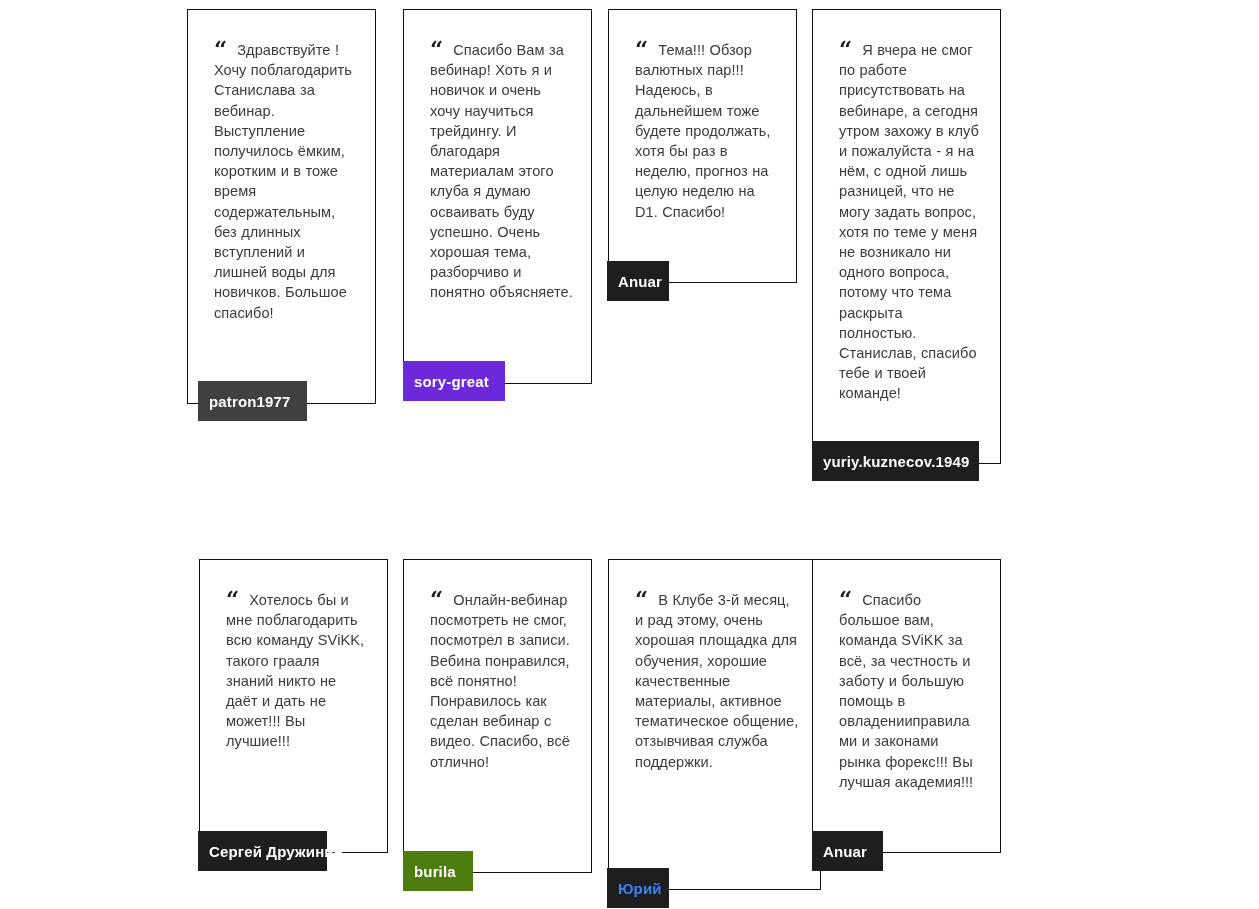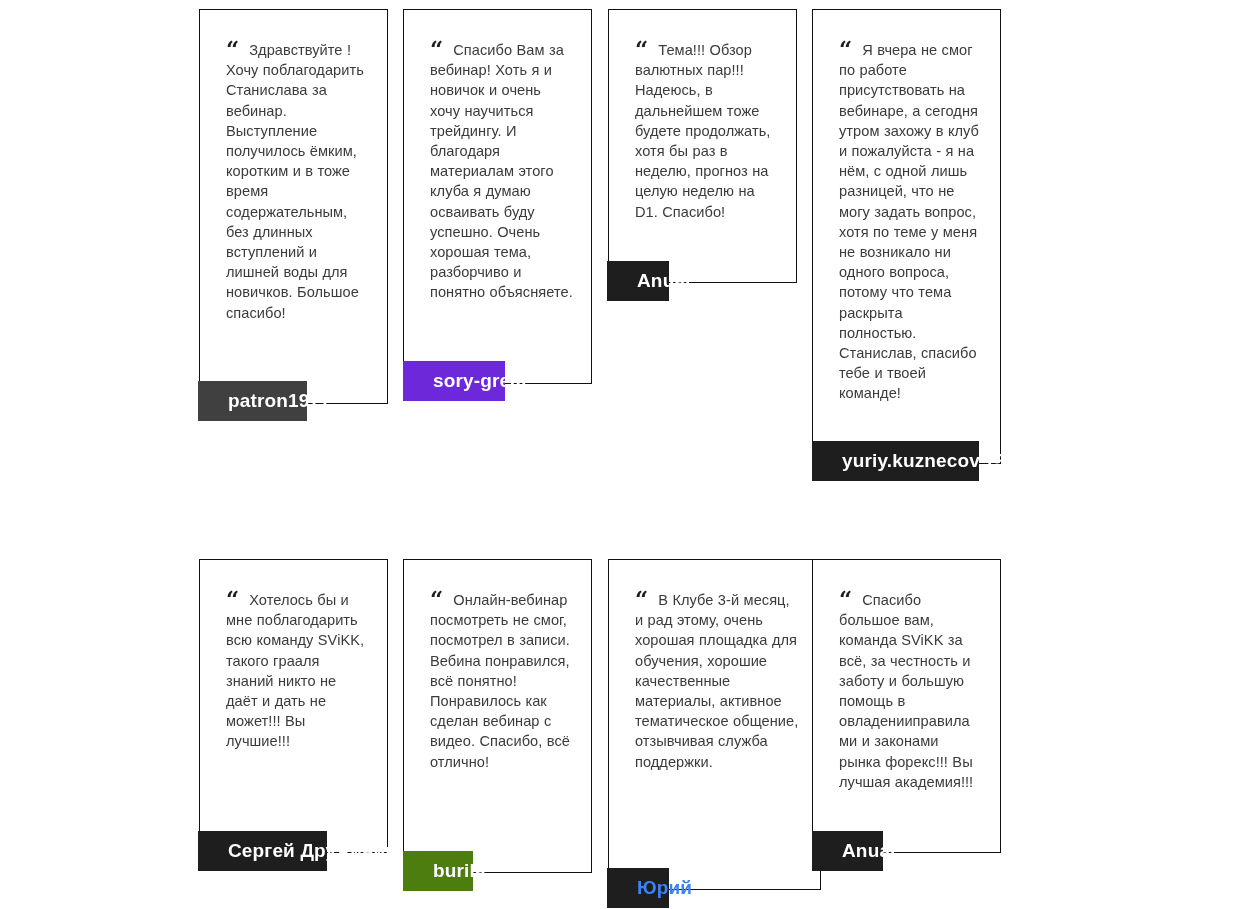--- a/index.html
+++ b/index.html
@@ -49,35 +49,35 @@
     letter-spacing: -1px;
     margin-right: 11px;
     transform: translateY(1px);
   }
   .badge {
     position: absolute;
     box-sizing: border-box;
     height: 40px;
     background: #1e1e1e;
     color: #ffffff;
-    font-size: 19px;
+    font-size: 15px;
     font-weight: 700;
     letter-spacing: 0.15px;
     display: flex;
     align-items: center;
-    padding: 0 16px 0 30px;
+    padding: 0 16px 0 11px;
     white-space: nowrap;
     z-index: 5;
   }
 </style>
 </head>
 <body>
 
 <div id="testimonial-board">
-    <div class="card" style="left: 199px; top: 9px; width: 189px; height: 395px; border-color: rgb(18, 18, 18);">
+    <div class="card" style="left: 187px; top: 9px; width: 189px; height: 395px; border-color: rgb(18, 18, 18);">
       <div class="quote-body"><span class="quote-mark">“</span><span>Здравствуйте ! Хочу поблагодарить Станислава за вебинар. Выступление получилось ёмким, коротким и в тоже время содержательным, без длинных вступлений и лишней воды для новичков. Большое спасибо!</span></div>
     </div>
     <div class="badge" style="left: 198px; top: 381px; width: 109px; background: #404040; color: rgb(255, 255, 255);">
       <span>patron1977</span>
     </div>
     <div class="card" style="left: 403px; top: 9px; width: 189px; height: 375px; border-color: rgb(18, 18, 18);">
       <div class="quote-body"><span class="quote-mark">“</span><span>Спасибо Вам за вебинар! Хоть я и новичок и очень хочу научиться трейдингу. И благодаря материалам этого клуба я думаю осваивать буду успешно. Очень хорошая тема, разборчиво и понятно объясняете.</span></div>
     </div>
     <div class="badge" style="left: 403px; top: 361px; width: 102px; background: #6d28d9; color: rgb(255, 255, 255);">
       <span>sory-great</span>

